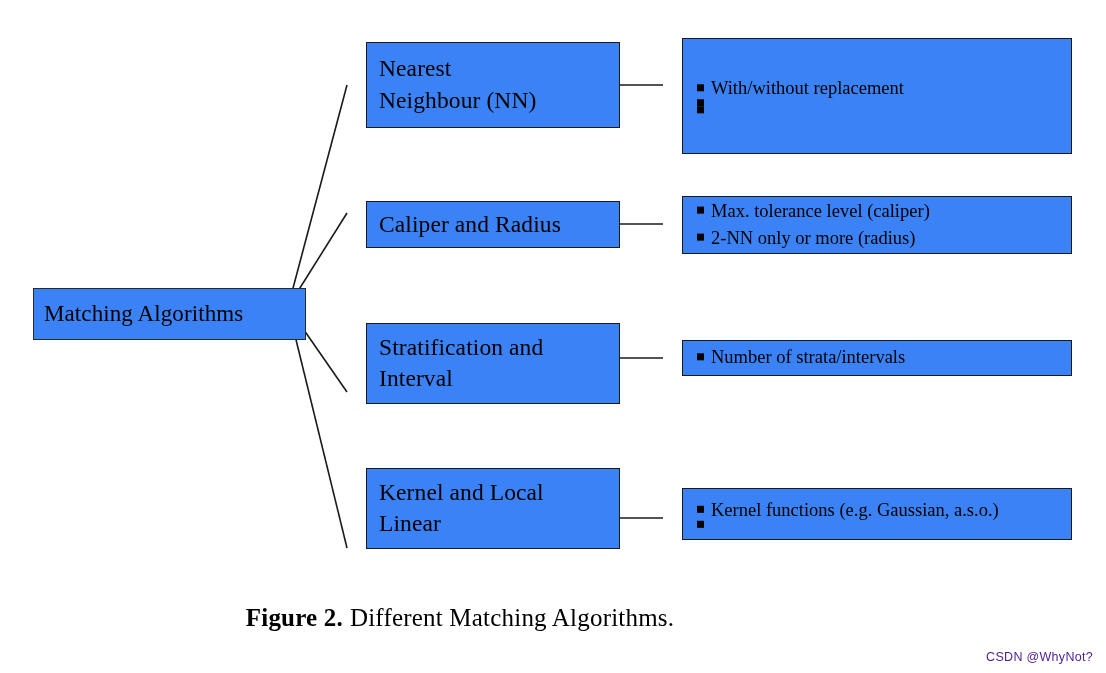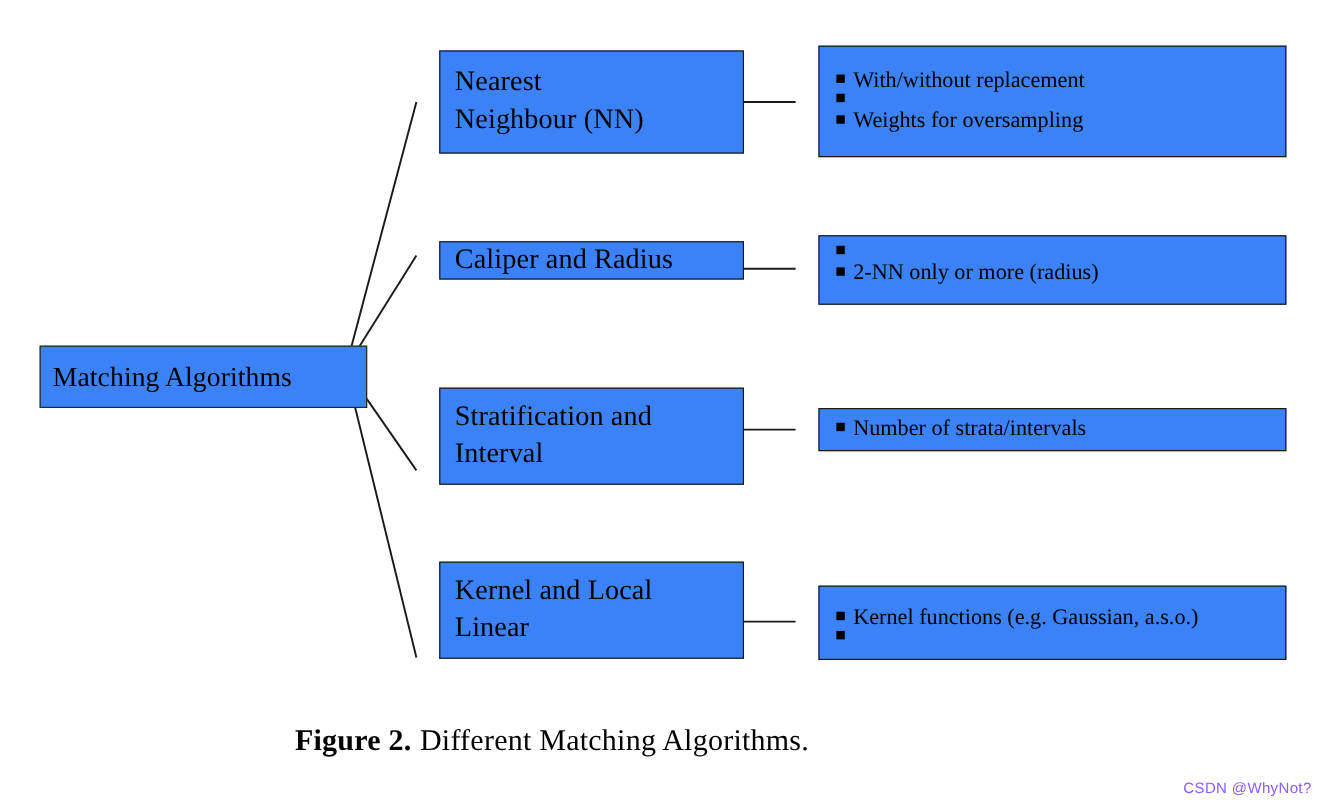--- a/index.html
+++ b/index.html
@@ -51,29 +51,29 @@
     top: 288px;
     width: 273px;
     height: 52px;
     border-width: 1.5px;
     border-color: #2a2a2a;
   }
   .root .node-text { font-size: 23px; left: 10px; }
 
   .mid { left: 347px; width: 254px; }
   .mid1 { top: 42px;  height: 86px; }
-  .mid2 { top: 201px; height: 32px; }
+  .mid2 { top: 201px; height: 47px; }
   .mid3 { top: 323px; height: 81px; }
   .mid4 { top: 468px; height: 81px; text-decoration: underline; }
 
   .leaf { left: 663px; width: 390px; }
-  .leaf1 { top: 38px;  height: 93px; padding-left: 36px; }
+  .leaf1 { top: 38px;  height: 116px; padding-left: 36px; }
   .leaf2 { top: 196px; height: 58px; }
   .leaf3 { top: 340px; height: 36px; }
-  .leaf4 { top: 488px; height: 62px; }
+  .leaf4 { top: 488px; height: 52px; }
 
   .bullets {
     position: absolute;
     left: 14px;
     right: 6px;
     top: 50%;
     transform: translateY(-50%);
     margin: 0;
     padding: 0;
     list-style: none;
@@ -107,21 +107,21 @@
   .caption .cap-label {
     font-weight: bold;
     margin-right: 7px;
   }
   .watermark {
     position: absolute;
     right: 13px;
     top: 650px;
     font-family: "Liberation Sans", "DejaVu Sans", sans-serif;
     font-size: 12.5px;
-    color: #8b5cf6;
+    color: #4c1d95;
     letter-spacing: 0.3px;
   }
 </style>
 </head>
 <body>
 
 <div id="canvas">
 
   <svg class="edges" viewBox="0 0 1106 673" width="1106" height="673">
 
@@ -148,32 +148,32 @@
     <ul class="bullets">
       <li>
           <span class="bsq"></span>
           <span>With/without replacement</span>
         </li>
       <li>
           <span class="bsq"></span>
         </li>
       <li>
           <span class="bsq"></span>
-          <span>Weights for oversampling</span>
         </li>
     </ul>
   </div>
 
   <div class="node mid mid2">
     <div class="node-text">Caliper and Radius</div>
   </div>
   <div class="node leaf leaf2">
     <ul class="bullets">
       <li>
           <span class="bsq"></span>
+          <span>Max. tolerance level (caliper)</span>
         </li>
       <li>
           <span class="bsq"></span>
           <span>2-NN only or more (radius)</span>
         </li>
     </ul>
   </div>
 
   <div class="node leaf leaf3">
     <ul class="bullets">

